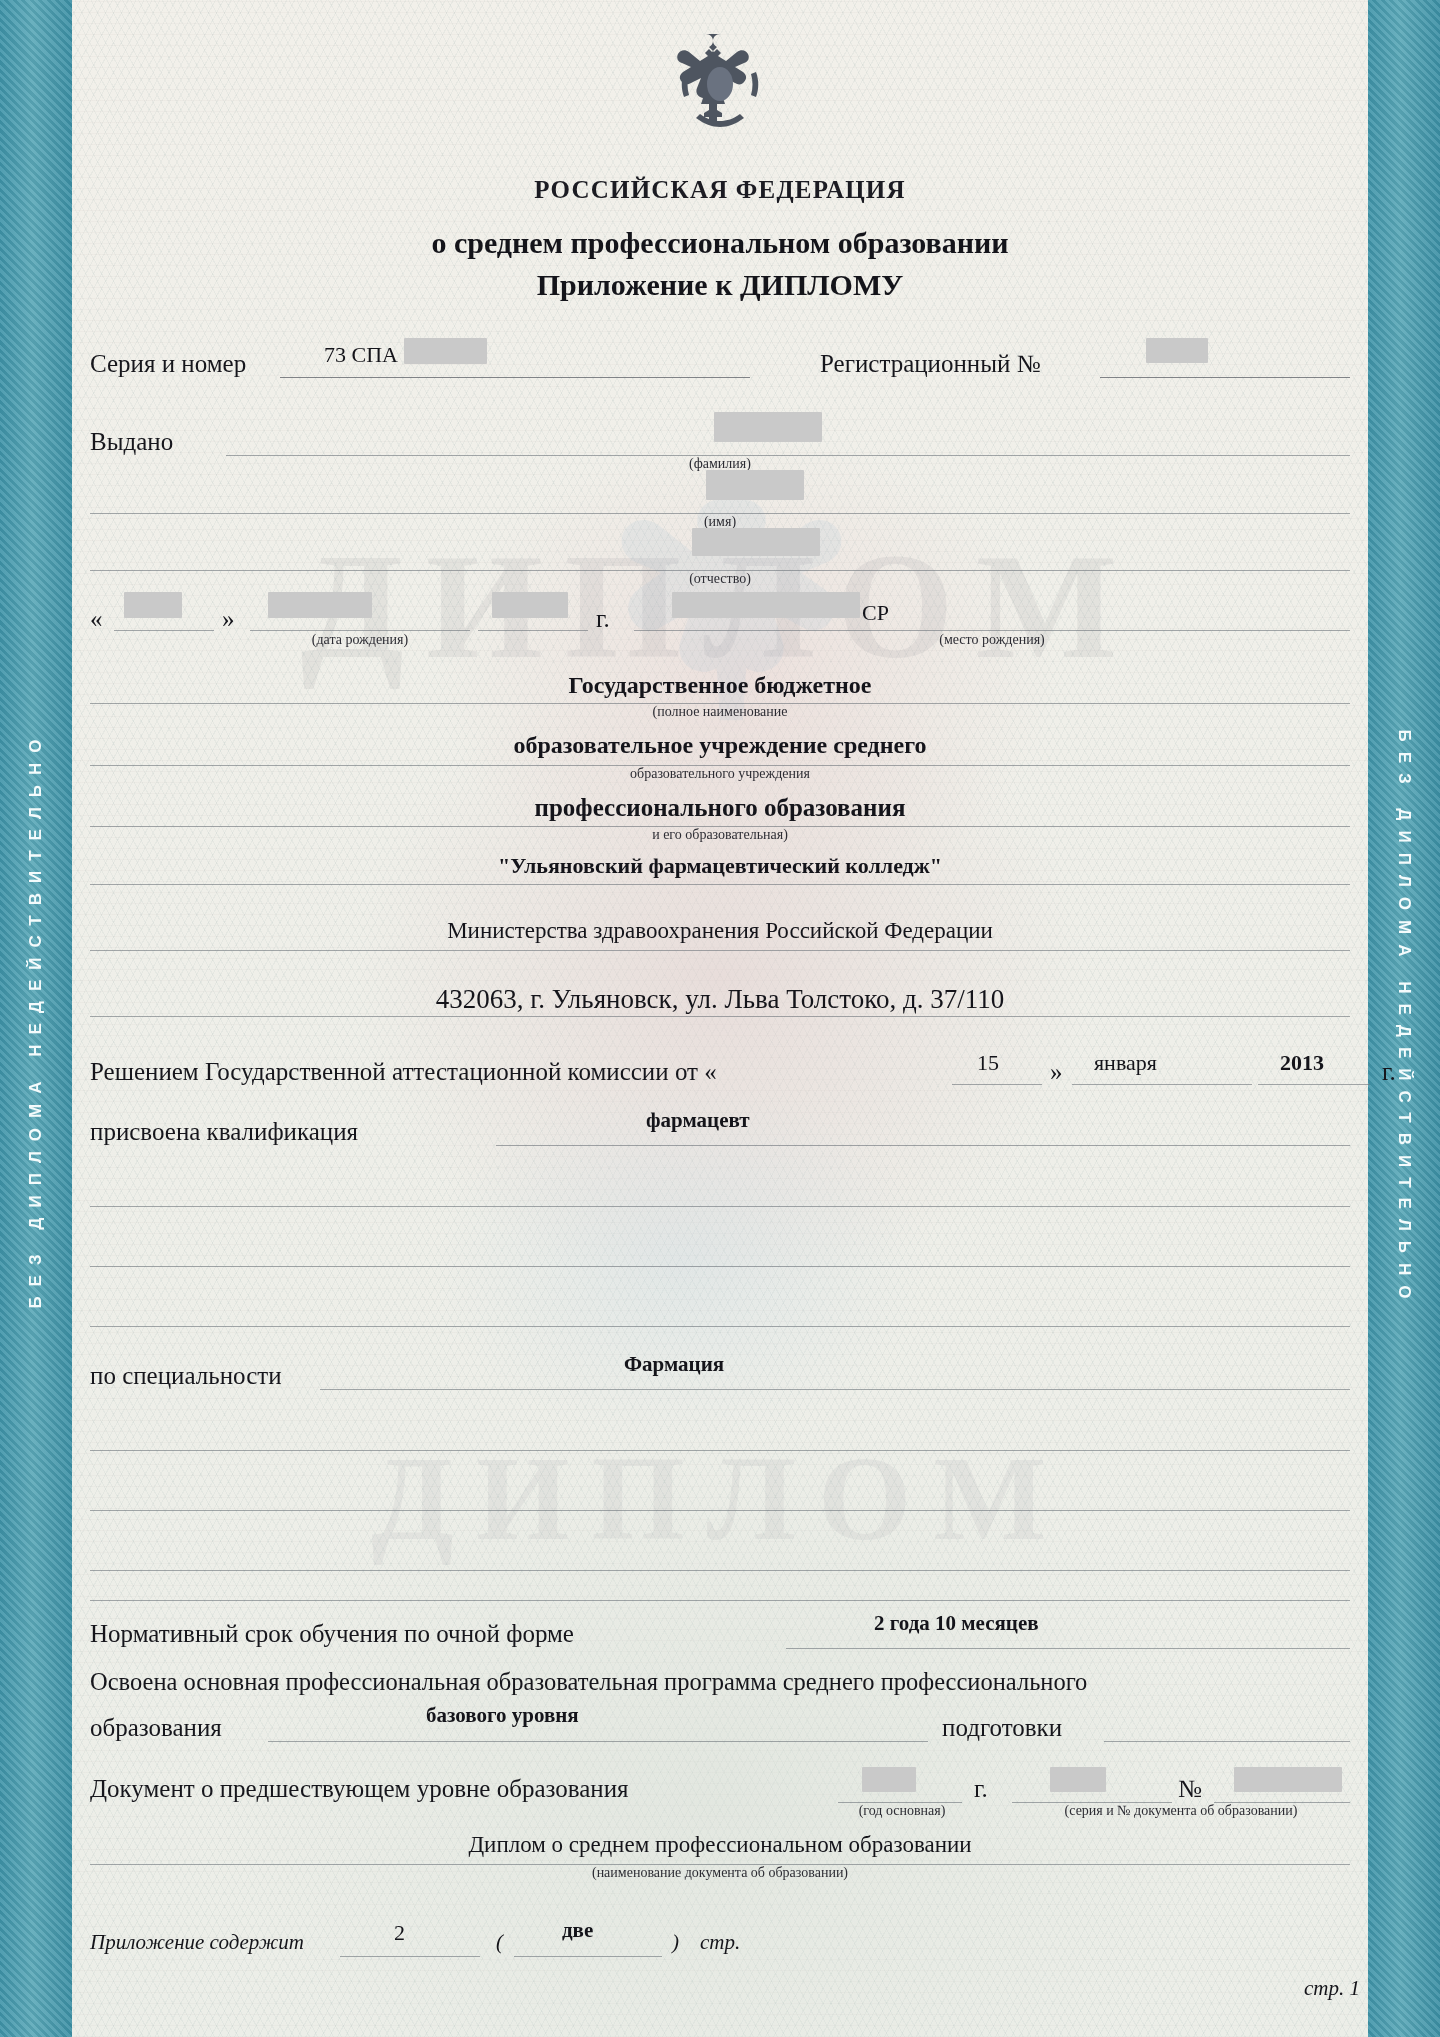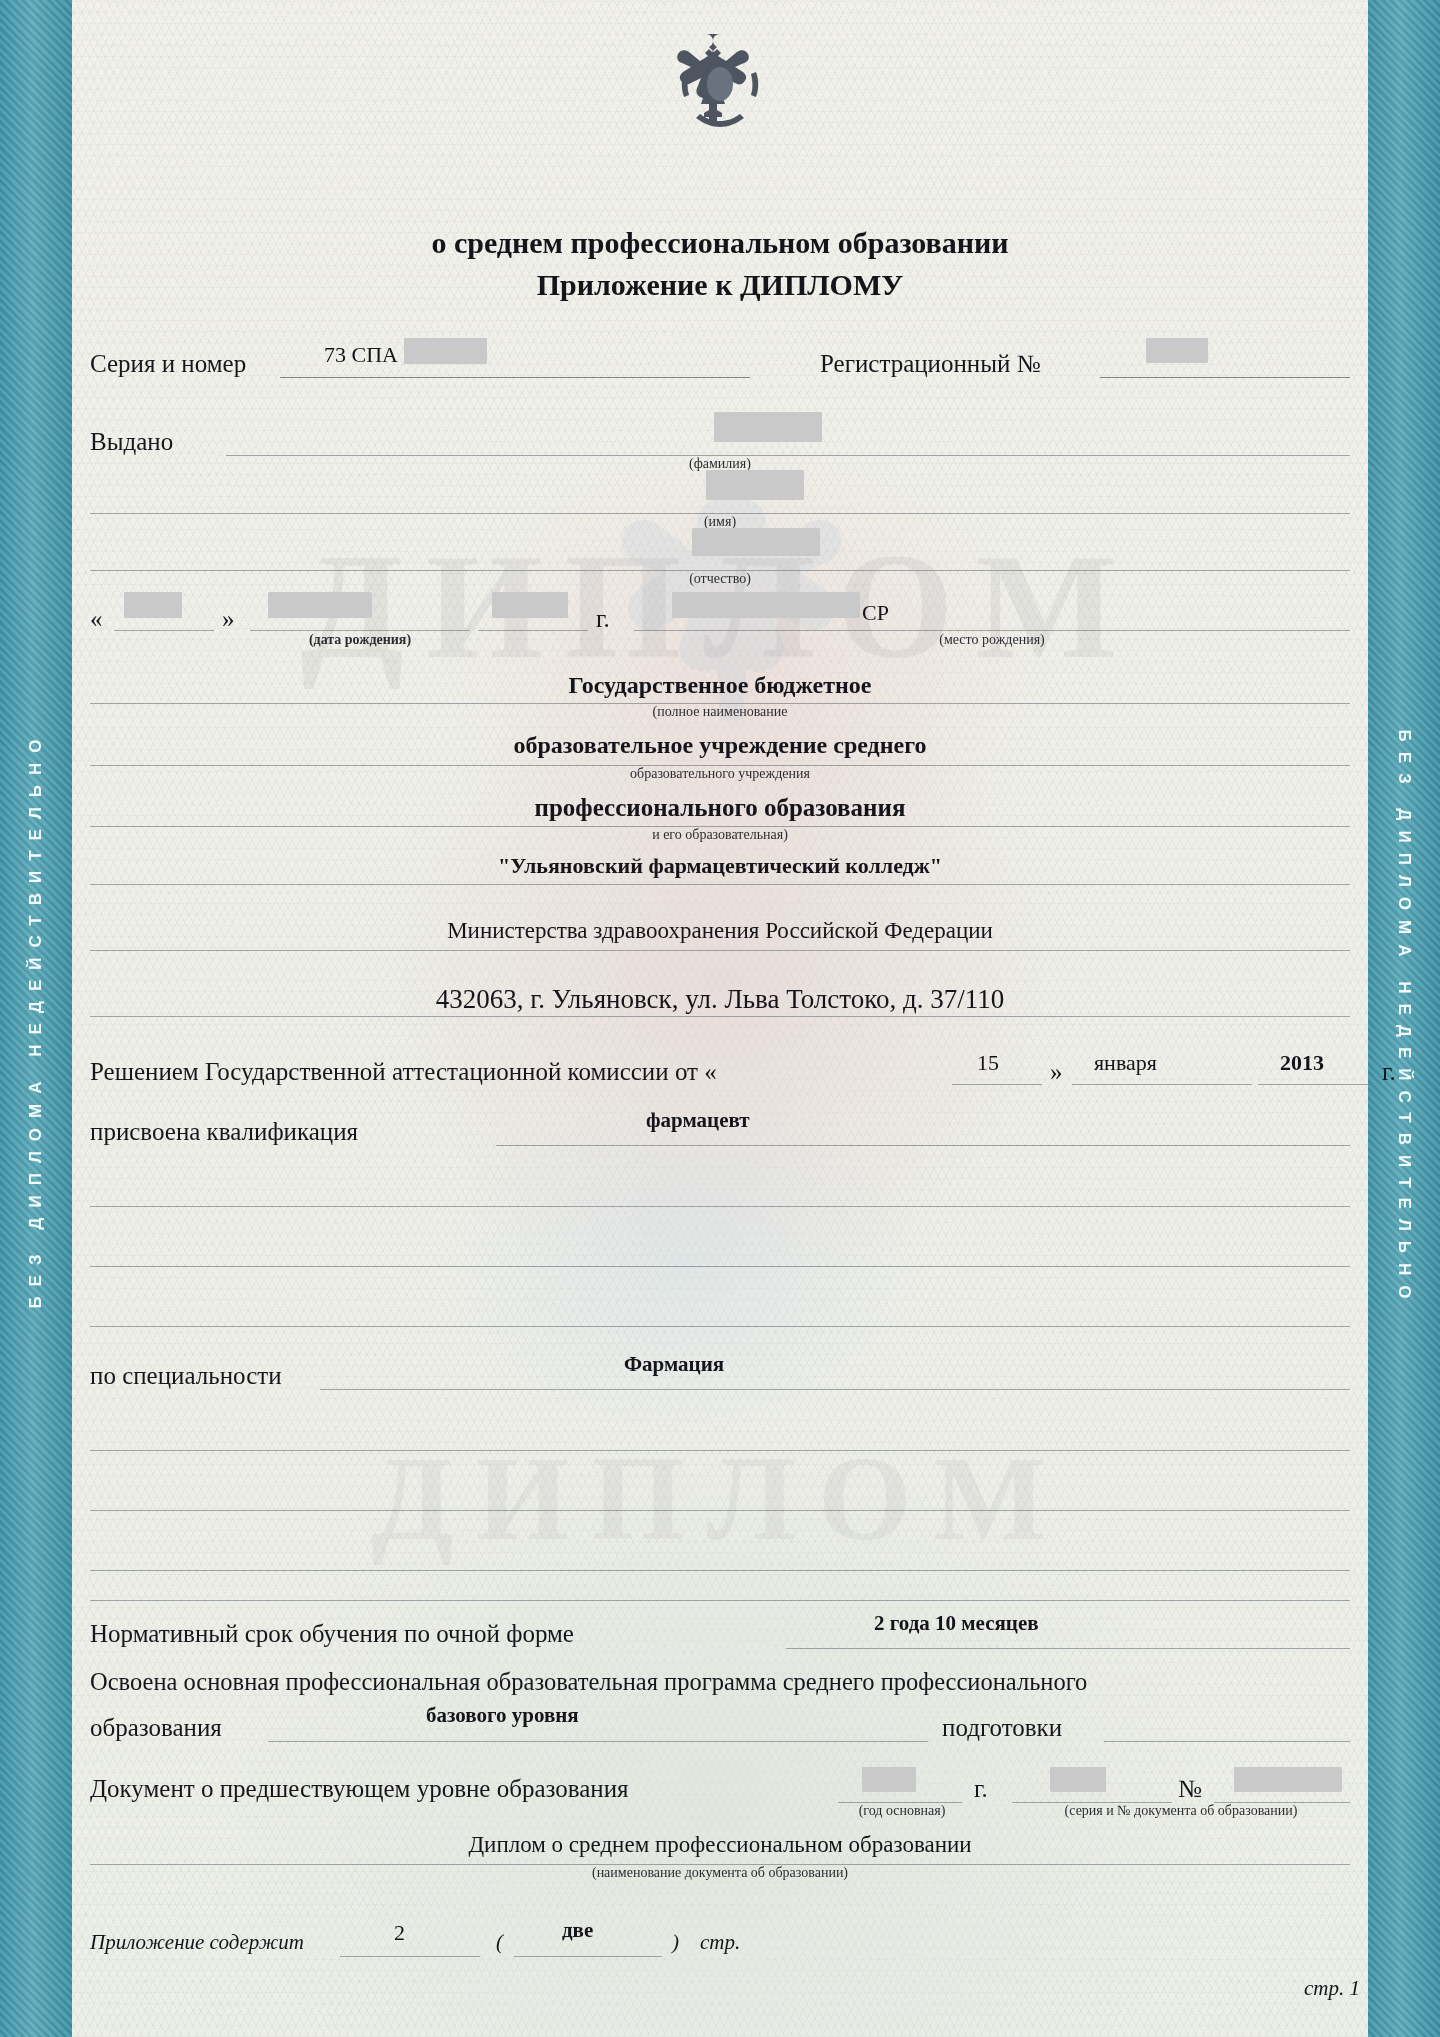--- a/index.html
+++ b/index.html
@@ -227,20 +227,21 @@
     <svg class="emblem" viewBox="0 0 120 118">
       <g fill="#4e5560">
         <path d="M60 6 c-4 0 -7 3 -7 7 0 3 2 5 4 6 l-5 5 -3 -3 -4 4 3 3 -8 5 -11 -9 c-4 -3 -9 -2 -11 2 -2 4 0 8 4 9 l9 4 -8 5 c-4 3 -4 7 -1 10 2 3 6 3 9 1 l10 -5 -4 10 c-2 5 1 9 6 10 l-2 6 8 0 0 6 -5 3 0 4 5 0 0 7 8 0 0 -7 5 0 0 -4 -5 -3 0 -6 8 0 -2 -6 c5 -1 8 -5 6 -10 l-4 -10 10 5 c3 2 7 2 9 -1 3 -3 3 -7 -1 -10 l-8 -5 9 -4 c4 -1 6 -5 4 -9 -2 -4 -7 -5 -11 -2 l-11 9 -8 -5 3 -3 -4 -4 -3 3 -5 -5 c2 -1 4 -3 4 -6 0 -4 -3 -7 -7 -7z"></path>
         <ellipse cx="60" cy="56" rx="13" ry="17" fill="#6a7280"></ellipse>
         <path d="M36 90 c8 6 16 9 24 9 8 0 16 -3 24 -9 l-4 -4 c-7 5 -13 7 -20 7 -7 0 -13 -2 -20 -7z"></path>
         <path d="M24 44 c-3 8 -3 17 0 25 l5 -2 c-2 -7 -2 -14 0 -21z"></path>
         <path d="M96 44 c3 8 3 17 0 25 l-5 -2 c2 -7 2 -14 0 -21z"></path>
       </g>
     </svg>
 
+    <div class="rf-title">РОССИЙСКАЯ ФЕДЕРАЦИЯ</div>
     <div class="doc-title">
       <div>о среднем профессиональном образовании</div>
       <div>Приложение к ДИПЛОМУ</div>
     </div>
 
     <div class="lbl" style="left:18px; top:350px;">Серия и номер</div>
     <div class="rule" style="left:208px; top:377px; width:470px;"></div>
     <div class="fill" style="left:252px; top:342px;">73 СПА</div>
     <div class="redact" style="left:332px; top:338px; width:83px; height:26px;"></div>
 
@@ -266,21 +267,21 @@
     <div class="redact" style="left:52px; top:592px; width:58px; height:26px;"></div>
     <div class="lbl" style="left:150px; top:605px;">»</div>
     <div class="rule thin" style="left:178px; top:630px; width:220px;"></div>
     <div class="redact" style="left:196px; top:592px; width:104px; height:26px;"></div>
     <div class="redact" style="left:420px; top:592px; width:76px; height:26px;"></div>
     <div class="rule thin" style="left:406px; top:630px; width:110px;"></div>
     <div class="lbl" style="left:524px; top:605px;">г.</div>
     <div class="rule thin" style="left:562px; top:630px; width:716px;"></div>
     <div class="redact" style="left:600px; top:592px; width:188px; height:26px;"></div>
     <div class="fill" style="left:790px; top:600px;">СР</div>
-    <div class="caption" style="left:176px; top:632px; width:224px;font-weight:bold;">(дата рождения)</div>
+    <div class="caption" style="left:176px; top:632px; width:224px;">(дата рождения)</div>
     <div class="caption" style="left:790px; top:632px; width:260px;">(место рождения)</div>
 
     <div class="fill bold center" style="left:0; right:0; top:672px; font-size:24px;">Государственное бюджетное</div>
     <div class="rule thin" style="left:18px; top:703px; width:1260px;"></div>
     <div class="caption" style="left:0; right:0; top:704px;">(полное наименование</div>
 
     <div class="fill bold center" style="left:0; right:0; top:732px; font-size:24px;">образовательное  учреждение среднего</div>
     <div class="rule thin" style="left:18px; top:765px; width:1260px;"></div>
     <div class="caption" style="left:0; right:0; top:766px;">образовательного учреждения</div>
 

